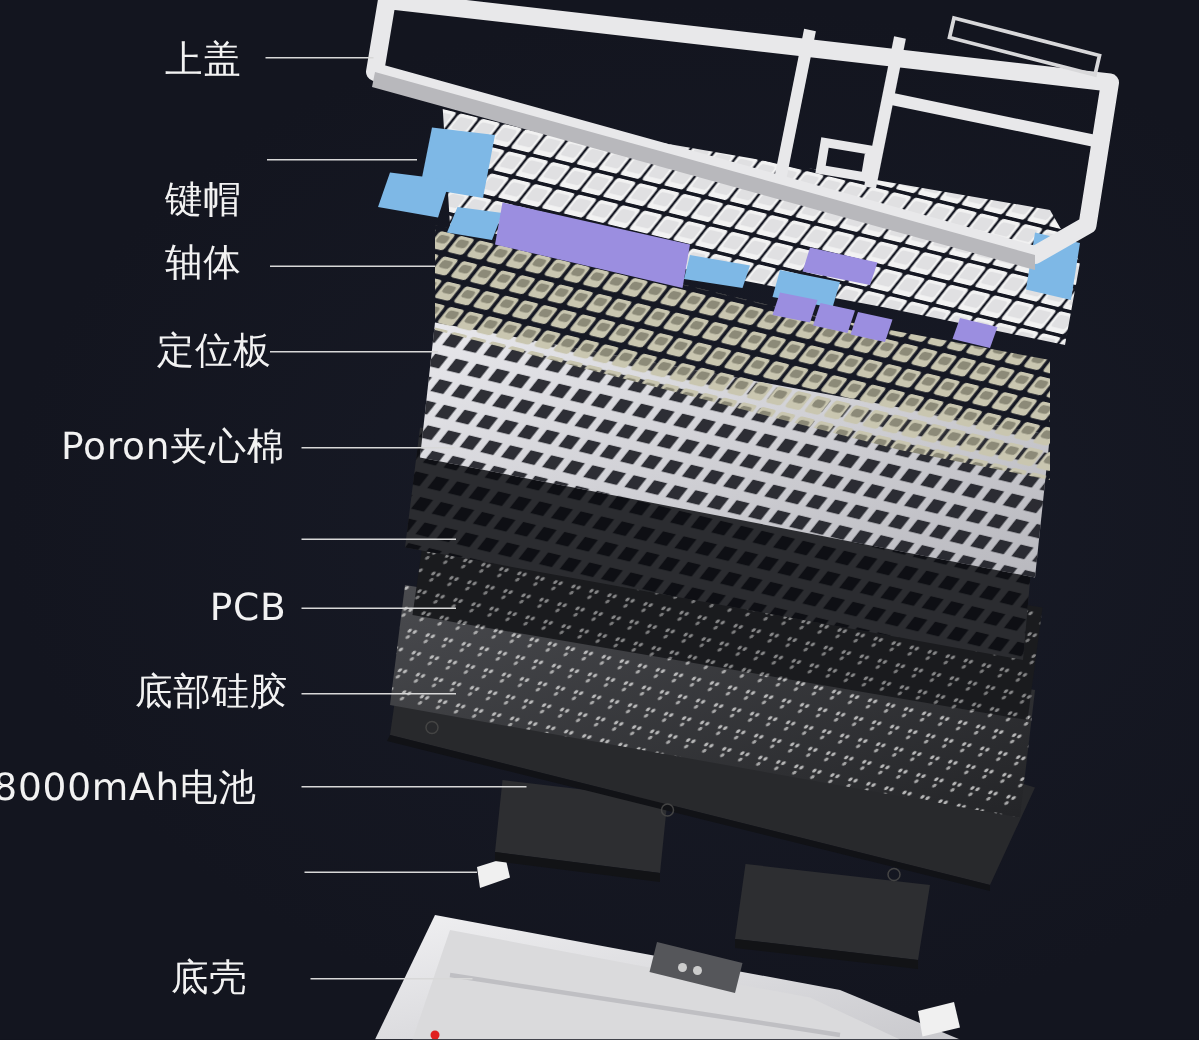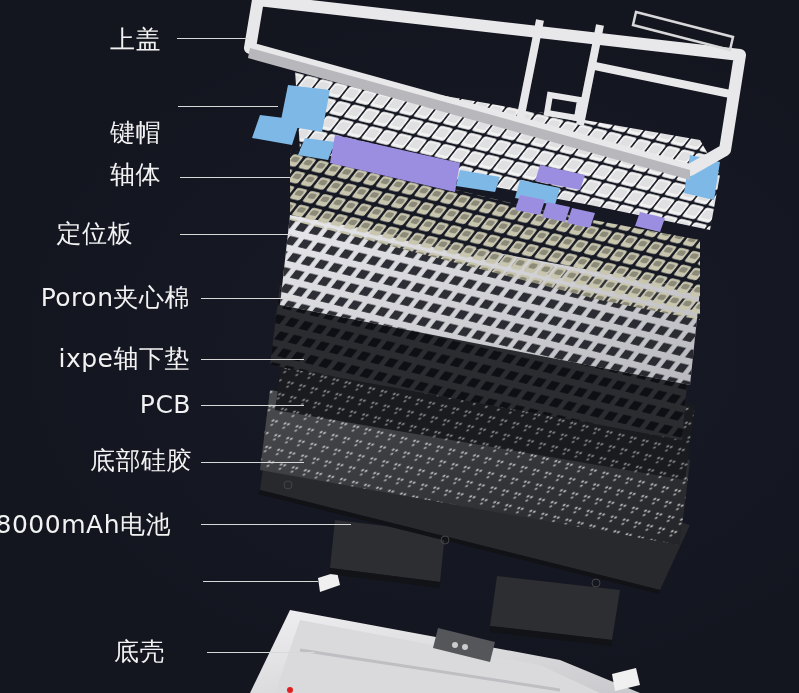--- a/index.html
+++ b/index.html
@@ -136,27 +136,26 @@
 
   <div class="label" style="right:638px;top:28px;">上盖</div>
   <div class="leader" style="left:177px;top:38px;width:72px;"></div>
 
   <div class="label" style="right:638px;top:110px;margin-top:11px;">键帽</div>
   <div class="leader" style="left:178px;top:106px;width:100px;"></div>
 
   <div class="label" style="right:638px;top:163px;text-align:right;">轴体</div>
   <div class="leader" style="left:180px;top:177px;width:110px;"></div>
 
-  <div class="label" style="right:666px;top:222px;">定位板</div>
+  <div class="label" style="right:618px;top:222px;">定位板</div>
   <div class="leader" style="left:180px;top:234px;width:112px;"></div>
 
   <div class="label" style="right:609px;top:286px;">Poron夹心棉</div>
   <div class="leader" style="left:201px;top:298px;width:102px;"></div>
 
-  <div class="label" style="right:609px;top:347px;">ixpe轴下垫</div>
   <div class="leader" style="left:201px;top:359px;width:103px;"></div>
 
   <div class="label" style="right:608px;top:393px;margin-left:37px;">PCB</div>
   <div class="leader" style="left:201px;top:405px;width:103px;"></div>
 
   <div class="label" style="right:607px;top:449px;">底部硅胶</div>
   <div class="leader" style="left:201px;top:462px;width:103px;"></div>
 
   <div class="label" style="right:628px;top:513px;">8000mAh电池</div>
   <div class="leader" style="left:201px;top:524px;width:150px;"></div>

